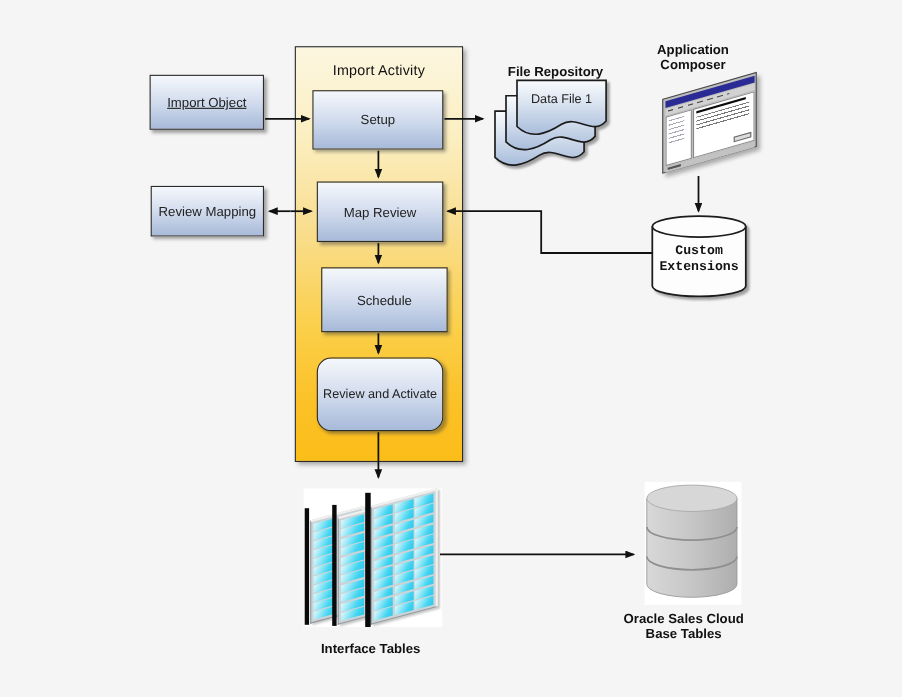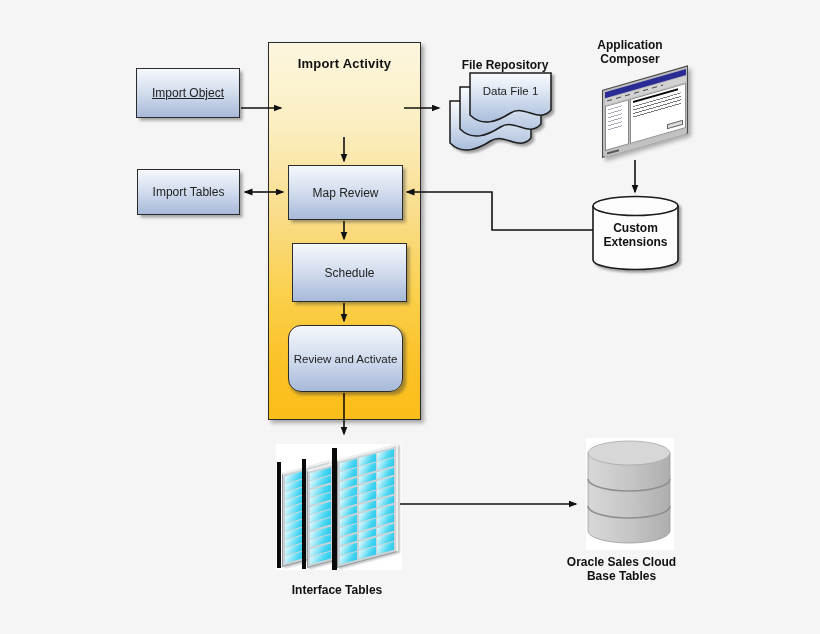--- a/index.html
+++ b/index.html
@@ -14,21 +14,21 @@
   .canvas{position:relative;width:820px;height:634px;background:var(--bg);overflow:hidden;}
 
   
   .activity-container{
     position:absolute;left:268px;top:42px;width:153px;height:378px;
     border:1.6px solid #2b2b2b;
     background:linear-gradient(180deg,var(--container-top) 0%,#fbeec0 22%,var(--container-mid) 45%,#fbcf49 68%,#fbc127 86%,var(--container-bottom) 100%);
     box-shadow:3px 3px 4px rgba(70,70,70,.45);
   }
   .activity-title{position:absolute;left:0;top:13px;width:100%;text-align:center;
-    font-size:13px;font-weight:bold;color:#111;letter-spacing:.2px;}
+    font-size:13px;font-weight:normal;color:#111;letter-spacing:.2px;}
 
   
   .node{
     position:absolute;display:flex;align-items:center;justify-content:center;
     border:1.4px solid #2b2b2b;font-size:12px;color:#222;text-align:center;
     background:linear-gradient(180deg,var(--node-top) 0%,var(--node-mid) 48%,var(--node-bottom) 100%);
     box-shadow:2.5px 2.5px 3px rgba(60,60,60,.45);
   }
   .n-import-object{left:136px;top:68px;width:104px;height:50px;text-decoration:underline;}
   .n-import-mapping{left:137px;top:169px;width:103px;height:46px;}
@@ -84,36 +84,37 @@
   .g-front{left:336.5px;top:460px;width:61px;height:108px;grid-template-columns:repeat(3,1fr);}
   .tbar{position:absolute;background:#0a0a0a;}
   .b-back{left:277px;top:462px;width:4px;height:106px;}
   .b-mid{left:302px;top:459px;width:4px;height:110px;}
   .b-front{left:332px;top:448px;width:4.5px;height:122px;}
 
   
   .overlay{position:absolute;left:0;top:0;width:820px;height:634px;pointer-events:none;}
   .arrow{stroke:#111;stroke-width:1.6;fill:none;marker-end:url(#ah);}
   .cyl-text{position:absolute;left:593px;top:222px;width:85px;text-align:center;
-    font-weight:bold;font-size:12px;line-height:13.5px;color:#111;}
+    font-weight:bold;font-size:12px;line-height:13.5px;color:#111;font-family:Liberation Mono, monospace;}
 </style>
 </head>
 <body>
 
 <div class="canvas">
 
   <div class="tbl-backdrop"></div>
   <div class="db-backdrop"></div>
 
   <div class="activity-container">
     <div class="activity-title">Import Activity</div>
   </div>
 
   <div class="node n-import-object">Import Object</div>
-  <div class="node n-import-mapping">Import Tables</div>
+  <div class="node n-import-mapping">Review Mapping</div>
+  <div class="node n-setup">Setup</div>
   <div class="node n-map-fields">Map Review</div>
   <div class="node n-schedule">Schedule</div>
   <div class="node n-review">Review and Activate</div>
 
   <div class="tgrid g-back">
       <div class="tcell"></div>
       <div class="tcell"></div>
       <div class="tcell"></div>
       <div class="tcell"></div>
       <div class="tcell"></div>

